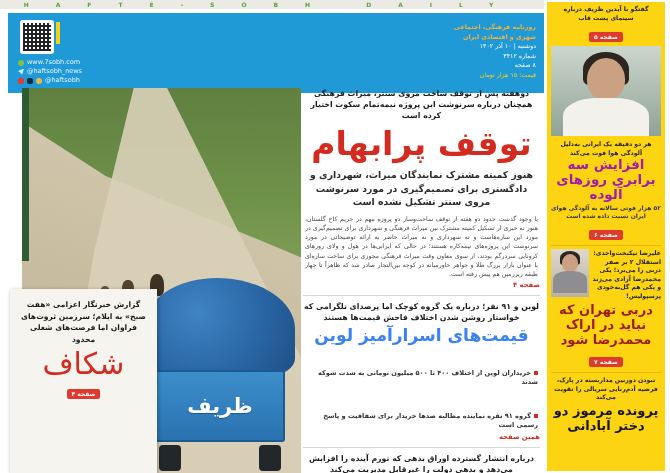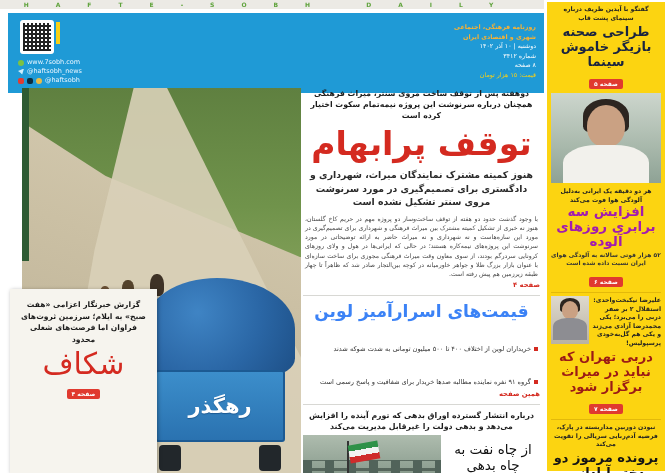--- a/index.html
+++ b/index.html
@@ -98,21 +98,21 @@
   
   .midcol { position:absolute; left:303px; top:88px; width:237px; direction:rtl; text-align:center; }
   .midcol .kicker { font-size:7.8px; font-weight:bold; color:#1c1c1c; line-height:11px; }
   .lead-headline { font-size:33px; font-weight:bold; color:#d42a20; line-height:40px; margin:3px 0 4px; }
   .lead-sub { font-size:9.3px; font-weight:bold; color:#2b2b2b; line-height:13.5px; padding:0 6px; }
   .lead-body { font-size:6.2px; color:#454545; text-align:justify; line-height:9.3px; margin-top:5px; padding:0 2px; }
   .page-ref { color:#d42a20; font-size:6.8px; font-weight:bold; display:block; text-align:right; margin-top:2px; }
   .divider { border-top:1px solid #d8d8d4; margin:6px 0 5px; }
   .levin-headline { font-size:17px; font-weight:bold; color:#3b82f6; line-height:20px; margin:2px 0 3px; }
   .bullets { text-align:right; padding:0 2px; }
-  .bullet-line { font-size:6.6px; font-weight:normal; color:#333; line-height:9.5px;margin-top:24px; }
+  .bullet-line { font-size:6.6px; font-weight:bold; color:#333; line-height:9.5px;margin-top:24px; }
   .sq { display:inline-block; width:4px; height:4px; background:#d42a20; margin-left:3px; }
   .oil-row { display:flex; gap:5px; margin-top:3px; align-items:flex-start; }
   .oil-text { flex:1; padding-top:6px; }
   .oil-headline { font-size:13.5px; font-weight:normal; color:#111; line-height:16px; }
   .refinery { width:138px; height:86px; flex:0 0 auto; position:relative; overflow:hidden;
     background:linear-gradient(180deg,#aebcae 0%,#8a9c8e 45%,#5d7263 100%); }
   .towers { position:absolute; left:0; bottom:0; width:100%; height:70%;
     background:repeating-linear-gradient(90deg,#51635a 0 9px,transparent 9px 22px),
                repeating-linear-gradient(0deg,rgba(40,55,48,.55) 0 3px,transparent 3px 10px); }
   .flag { position:absolute; left:46px; top:8px; width:30px; height:18px; transform:rotate(-10deg);
@@ -156,21 +156,20 @@
       <div>شماره ۳۴۱۲</div>
       <div>۸ صفحه</div>
       <div class="yellow">قیمت: ۱۵ هزار تومان</div>
     </div>
   </div>
 
   <div class="rail">
 
     <div class="rail-story rs1">
       <div class="kicker">گفتگو با آیدین ظریف درباره سینمای پشت قاب</div>
-      <div class="headline">طراحی صحنه بازیگر خاموش سینما</div>
       <div class="chip-row"><span class="chip">صفحه ۵</span></div>
       <div class="photo">
         <div class="hair" style="width:46px;height:34px;top:6px;"></div>
         <div class="head" style="width:38px;height:42px;top:12px;"></div>
         <div class="body-shape" style="width:86px;height:44px;top:52px;background:#f2f1ec;"></div>
       </div>
     </div>
 
     <div class="rail-story rs2">
       <div class="kicker">هر دو دقیقه یک ایرانی به‌دلیل آلودگی هوا فوت می‌کند</div>
@@ -181,21 +180,21 @@
 
     <div class="rail-story rs3">
       <div class="row">
         <div class="kicker">علیرضا نیکبخت‌واحدی: استقلال ۲ بر صفر دربی را می‌برد؛ یکی محمدرضا آزادی می‌زند و یکی هم گل‌به‌خودی پرسپولیس!</div>
         <div class="photo">
           <div class="hair" style="width:20px;height:14px;top:2px;"></div>
           <div class="head" style="width:16px;height:18px;top:5px;"></div>
           <div class="body-shape" style="width:34px;height:22px;top:22px;background:#8d8d92;"></div>
         </div>
       </div>
-      <div class="headline">دربی تهران که نباید در میراث برگزار شود</div>
+      <div class="headline">دربی تهران که نباید در اراک محمدرضا شود</div>
       <div class="chip-row"><span class="chip">صفحه ۷</span></div>
     </div>
 
     <div class="rail-story rs4">
       <div class="kicker">نبودن دوربین مداربسته در پارک، فرضیه آدم‌ربایی سریالی را تقویت می‌کند</div>
       <div class="headline">پرونده مرموز دو دختر آبادانی</div>
 
     </div>
   </div>
 
@@ -205,21 +204,21 @@
     <div class="road"></div>
     <div class="fig" style="left:78px;top:198px;width:10px;height:16px;"></div>
     <div class="fig" style="left:100px;top:192px;width:12px;height:18px;background:#54432c;"></div>
     <div class="fig" style="left:128px;top:186px;width:14px;height:22px;background:#3e3226;"></div>
     <div class="fig" style="left:58px;top:230px;width:11px;height:17px;background:#7a5e3c;"></div>
     <div class="fig" style="left:230px;top:210px;width:16px;height:22px;background:#6e5a3a;"></div>
     <div class="fig" style="left:252px;top:230px;width:18px;height:26px;background:#8a6f45;"></div>
     <div class="truck">
       <div class="tarp"></div>
       <div class="tailgate">
-        <span class="truck-label">رهگذر</span>
+        <span class="truck-label">ظریف</span>
       </div>
       <div class="wheel wl"></div>
       <div class="wheel wr"></div>
     </div>
   </div>
 
   <div class="report">
     <div class="kicker">گزارش خبرنگار اعزامی «هفت صبح» به ایلام؛ سرزمین ثروت‌های فراوان اما فرصت‌های شغلی محدود</div>
     <div class="h-red">شکاف</div>
     <span class="chip">صفحه ۴</span>
@@ -231,20 +230,21 @@
       <div class="kicker">دوهفته پس از توقف ساخت مروی سنتر، میراث فرهنگی همچنان درباره سرنوشت این پروژه نیمه‌تمام سکوت اختیار کرده است</div>
       <div class="lead-headline">توقف پرابهام</div>
       <div class="lead-sub">هنوز کمیته مشترک نمایندگان میراث، شهرداری و دادگستری برای تصمیم‌گیری در مورد سرنوشت مروی سنتر تشکیل نشده است</div>
       <div class="lead-body">با وجود گذشت حدود دو هفته از توقف ساخت‌وساز دو پروژه مهم در حریم کاخ گلستان، هنوز نه خبری از تشکیل کمیته مشترک بین میراث فرهنگی و شهرداری برای تصمیم‌گیری در مورد این سازه‌هاست و نه شهرداری و نه میراث حاضر به ارائه توضیحاتی در مورد سرنوشت این پروژه‌های نیمه‌کاره هستند؛ در حالی که ایرانی‌ها در هول و ولای روزهای کرونایی سردرگم بودند، از سوی معاون وقت میراث فرهنگی مجوزی برای ساخت سازه‌ای با عنوان بازار بزرگ طلا و جواهر خاورمیانه در کوچه بین‌التجار صادر شد که ظاهراً تا چهار طبقه زیرزمین هم پیش رفته است.</div>
       <span class="page-ref">صفحه ۴</span>
     </div>
 
     <div class="divider"></div>
 
     <div class="story-levin">
+      <div class="kicker">لوین و ۹۱ نفر؛ درباره یک گروه کوچک اما پرصدای تلگرامی که خواستار روشن شدن اختلاف فاحش قیمت‌ها هستند</div>
       <div class="levin-headline">قیمت‌های اسرارآمیز لوین</div>
       <div class="bullets">
         <div class="bullet-line"><span class="sq"></span><span>خریداران لوین از اختلاف ۴۰۰ تا ۵۰۰ میلیون تومانی به شدت شوکه شدند</span></div>
         <div class="bullet-line"><span class="sq"></span><span>گروه ۹۱ نفره نماینده مطالبه صدها خریدار برای شفافیت و پاسخ رسمی است</span></div>
       </div>
       <span class="page-ref">همین صفحه</span>
     </div>
 
     <div class="divider"></div>
 

